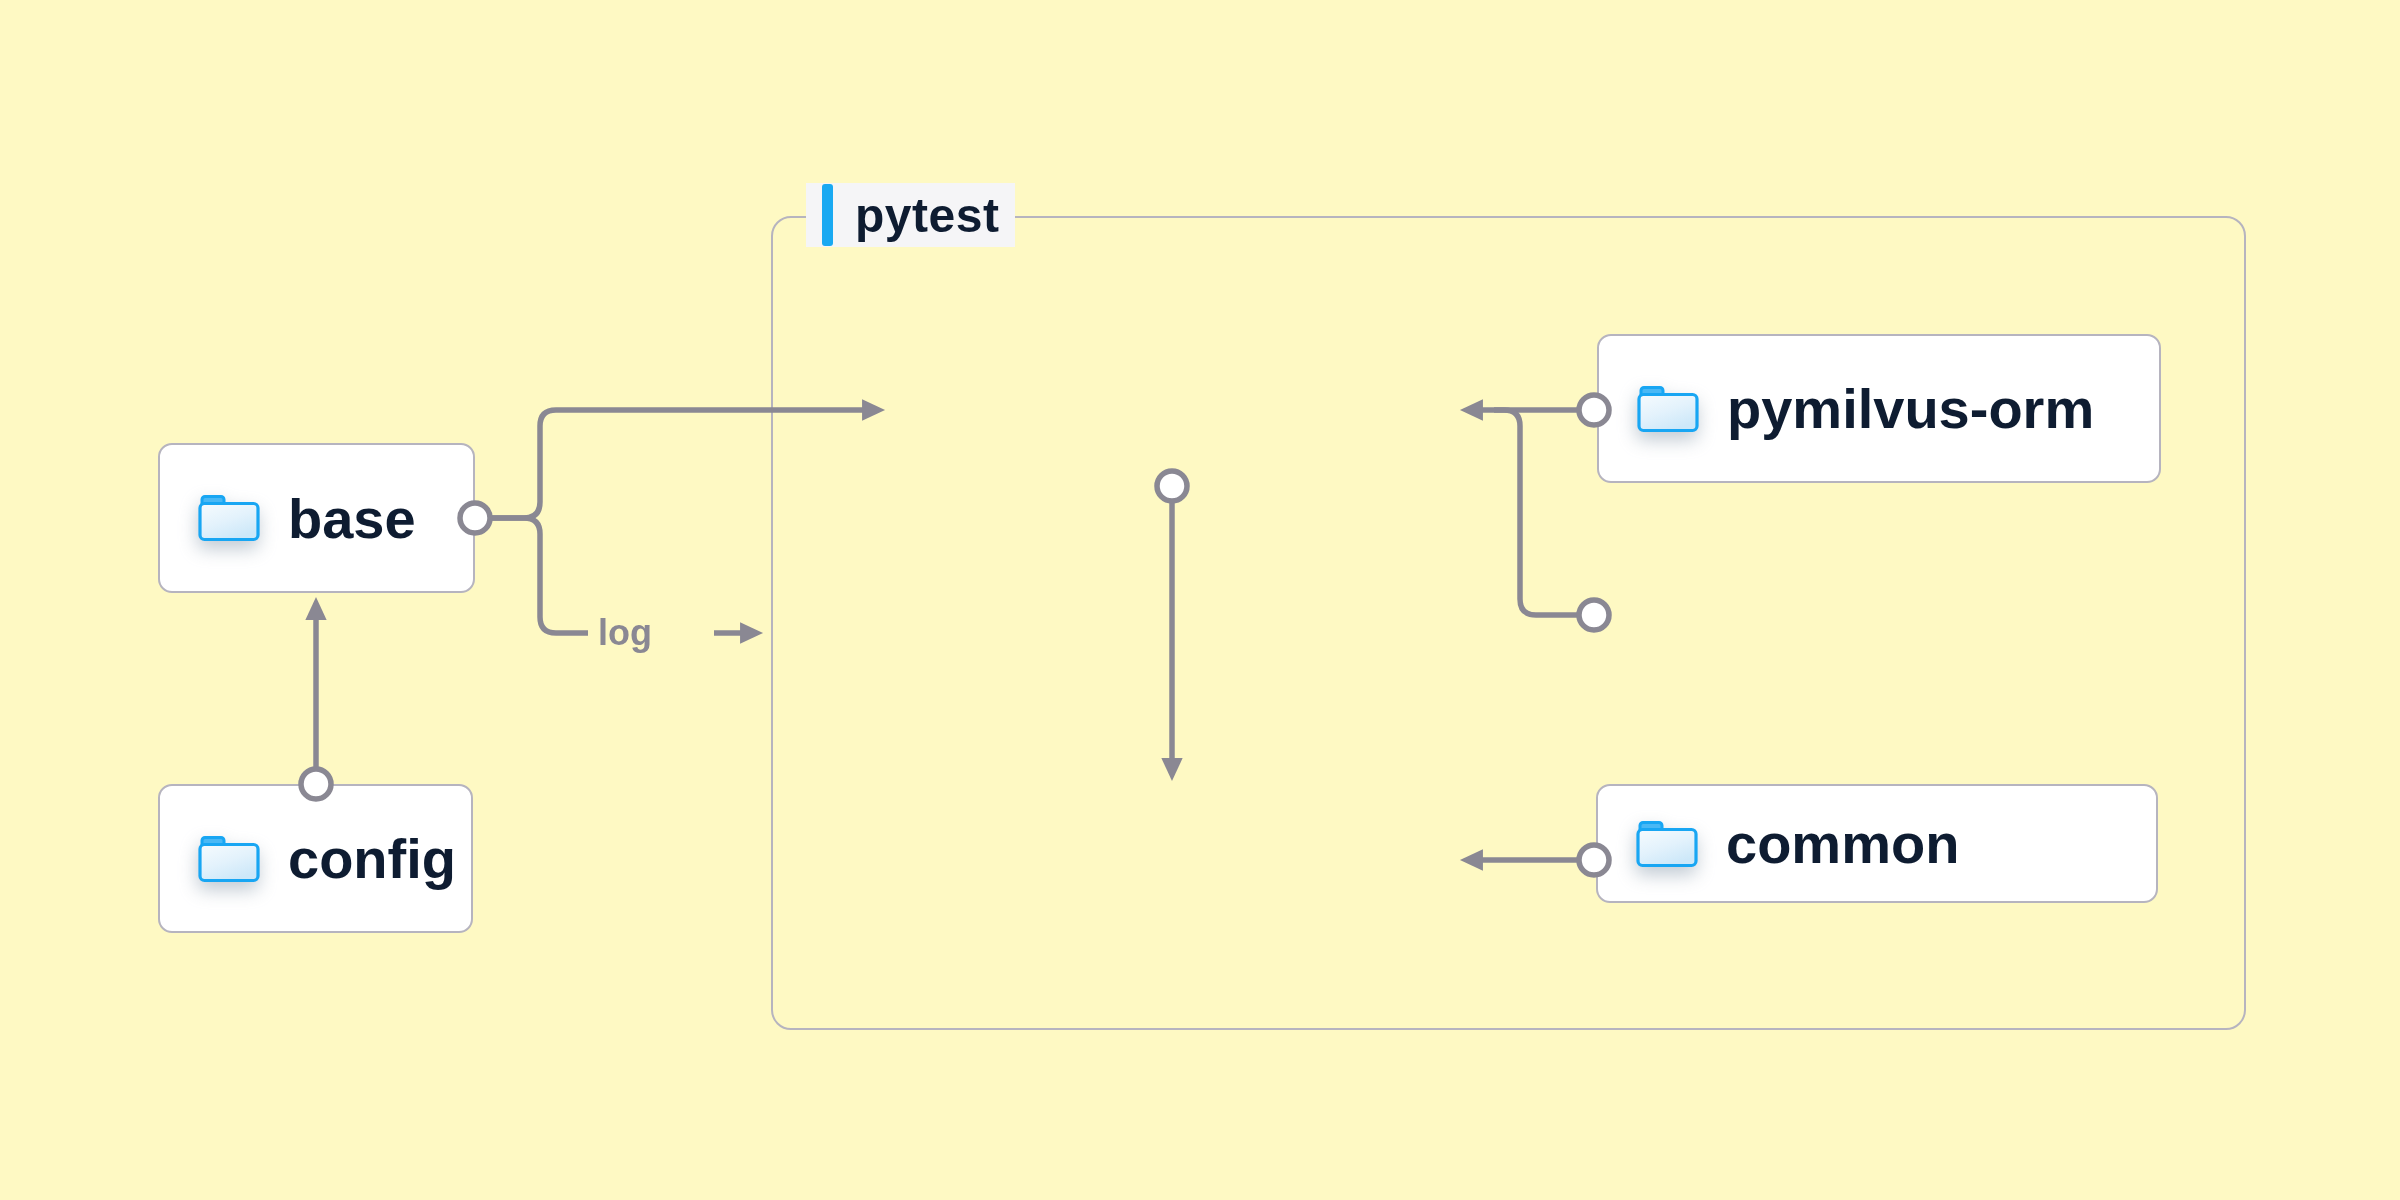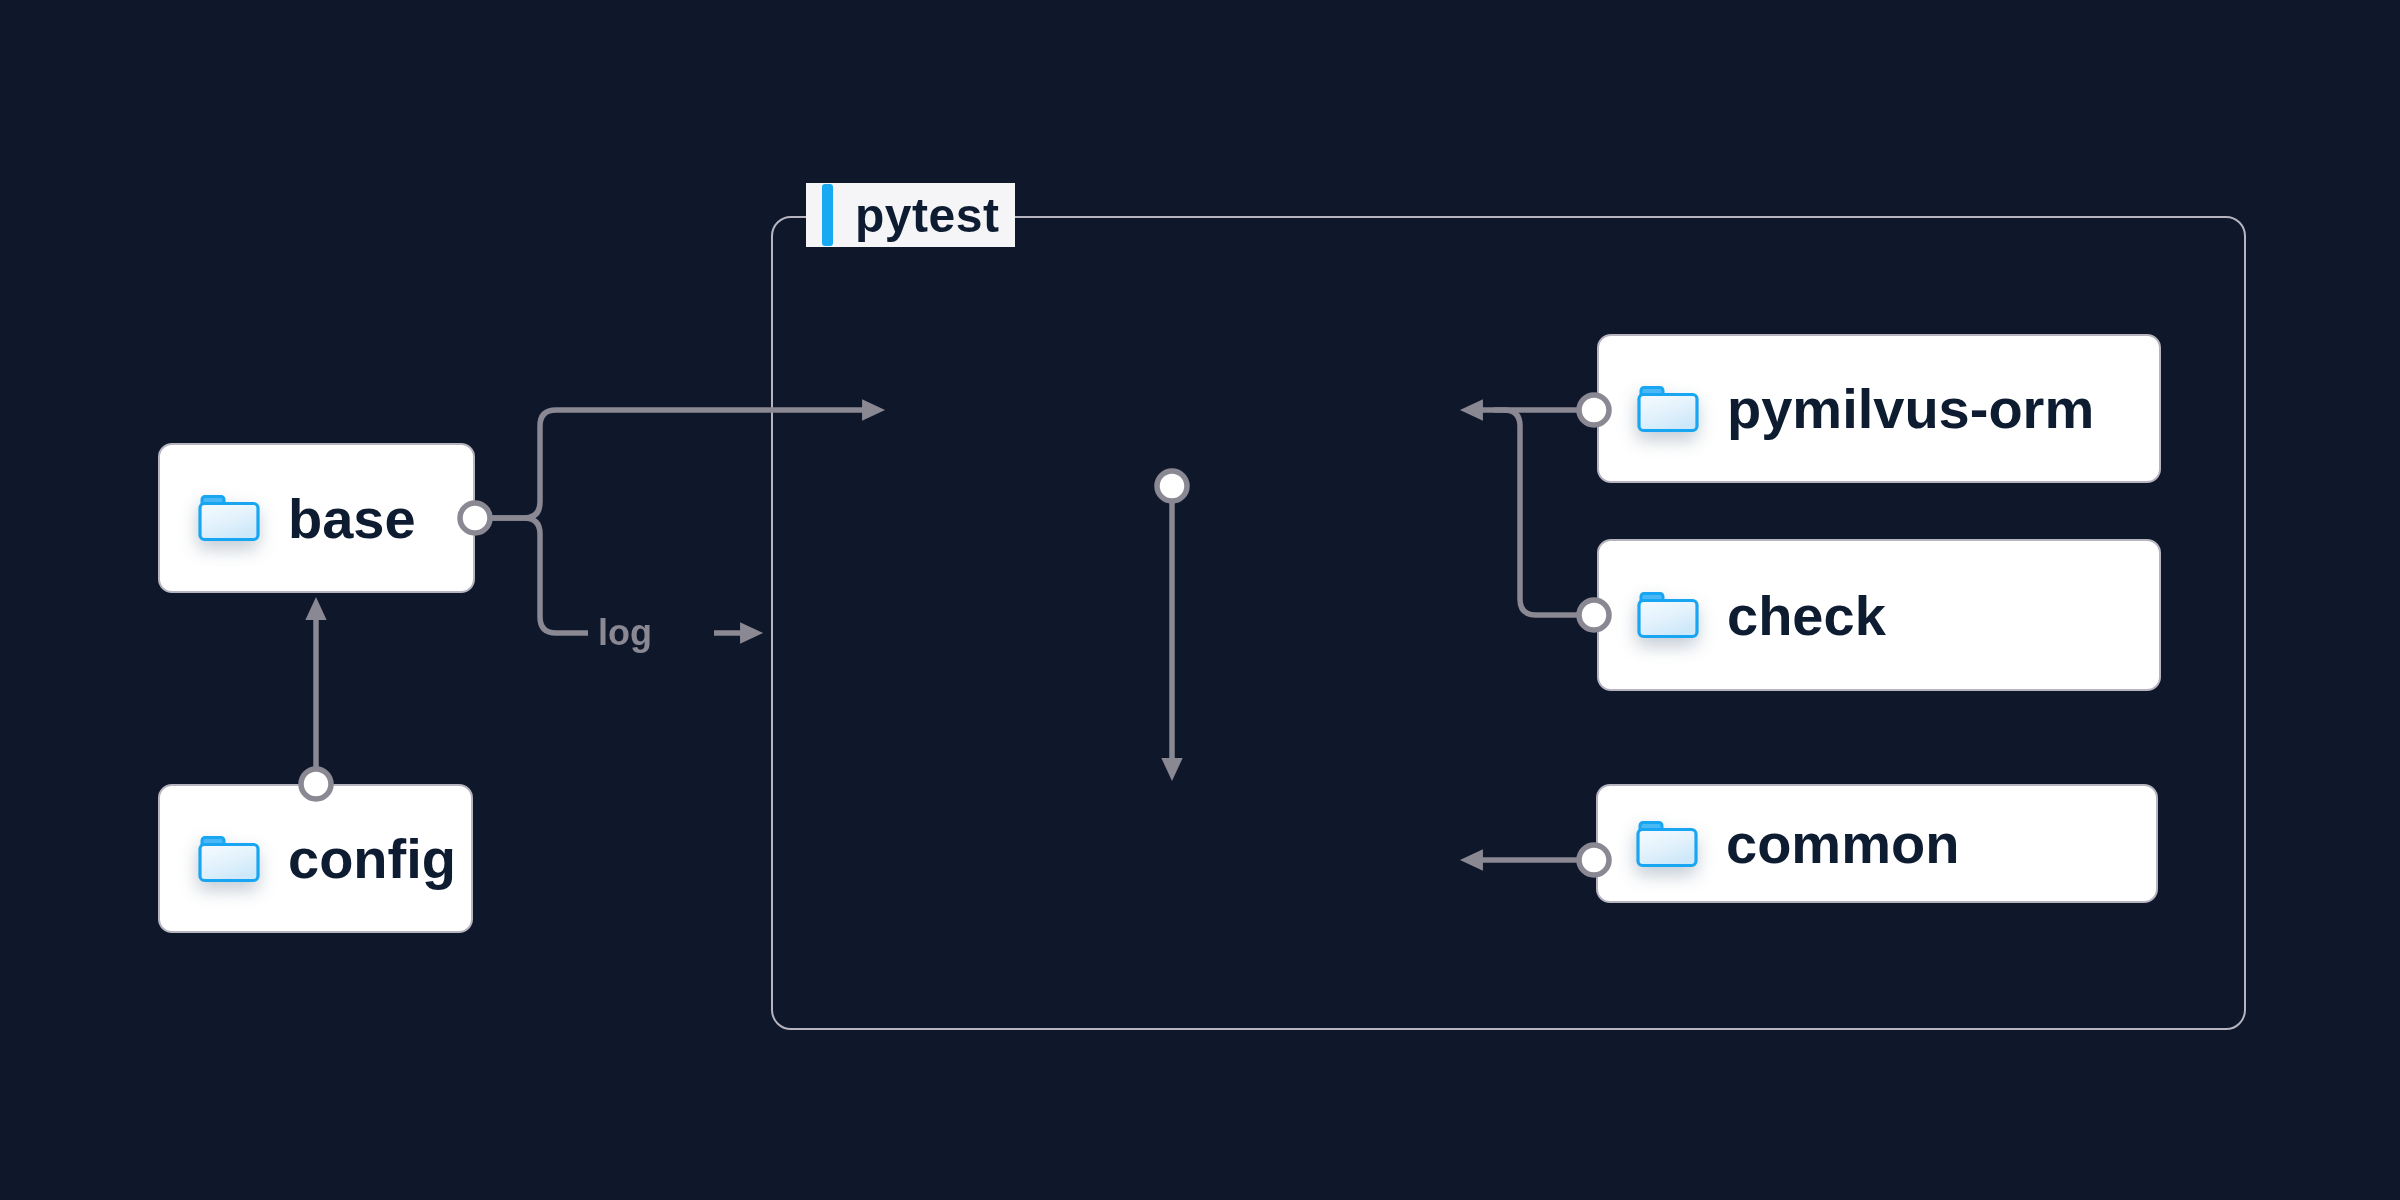--- a/index.html
+++ b/index.html
@@ -1,18 +1,18 @@
 <!DOCTYPE html>
 <html><head>
 <meta charset="utf-8">
 <style>
   html,body{margin:0;padding:0;background:#f5f5f7;}
   .canvas{
     position:relative;width:2400px;height:1200px;overflow:hidden;
-    background:#0f172a;
+    background:#fef9c3;
     font-family:"Liberation Sans", sans-serif;
   }
   
   .node{
     position:absolute;box-sizing:border-box;
     background:#ffffff;border:2.5px solid #b6b4bf;border-radius:14px;
     display:flex;align-items:center;gap:27px;padding-left:37px;
   }
   .node-label{
     font-size:56px;font-weight:600;color:#0e1c31;letter-spacing:0;
@@ -86,27 +86,20 @@
 
 
   <div class="node n-pymilvus">
     <svg class="folder-icon" width="64" height="50" viewBox="0 0 64 50">
       <rect x="5" y="3.5" width="22" height="13" rx="3" fill="#49b8f5" stroke="#18a6f3" stroke-width="3"></rect>
       <rect x="3" y="10.5" width="58" height="36" rx="4.5" fill="url(#folderGrad)" stroke="#18a6f3" stroke-width="3.2"></rect>
     </svg>
     <span class="node-label">pymilvus-orm</span>
   </div>
 
-  <div class="node n-check">
-    <svg class="folder-icon" width="64" height="50" viewBox="0 0 64 50">
-      <rect x="5" y="3.5" width="22" height="13" rx="3" fill="#49b8f5" stroke="#18a6f3" stroke-width="3"></rect>
-      <rect x="3" y="10.5" width="58" height="36" rx="4.5" fill="url(#folderGrad)" stroke="#18a6f3" stroke-width="3.2"></rect>
-    </svg>
-    <span class="node-label">check</span>
-  </div>
 
   <div class="node n-common">
     <svg class="folder-icon" width="64" height="50" viewBox="0 0 64 50">
       <rect x="5" y="3.5" width="22" height="13" rx="3" fill="#49b8f5" stroke="#18a6f3" stroke-width="3"></rect>
       <rect x="3" y="10.5" width="58" height="36" rx="4.5" fill="url(#folderGrad)" stroke="#18a6f3" stroke-width="3.2"></rect>
     </svg>
     <span class="node-label">common</span>
   </div>
 
   <div class="log-label">log</div>

